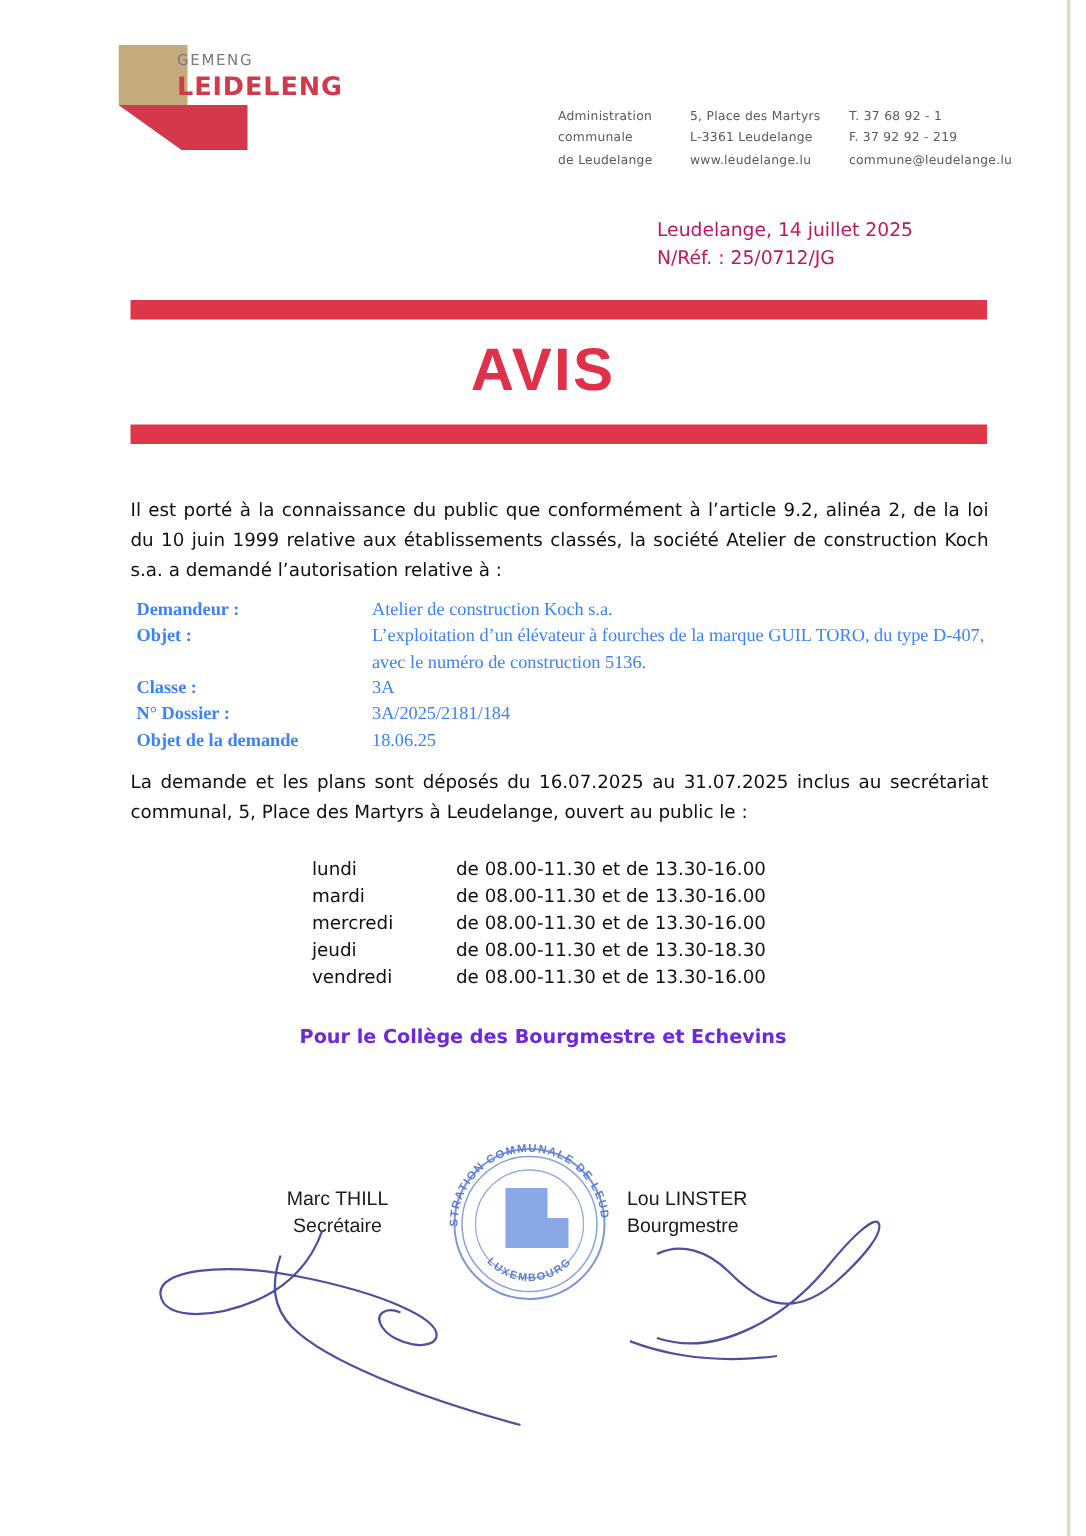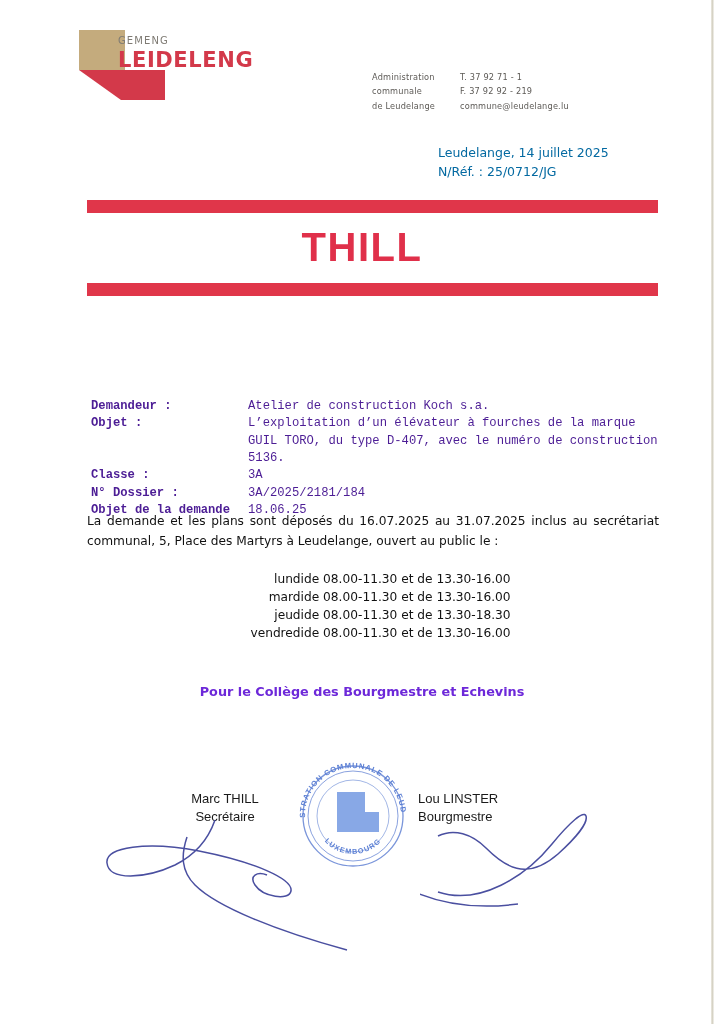--- a/index.html
+++ b/index.html
@@ -67,21 +67,21 @@
   }
   .logo-gemeng {
     font-family: "DejaVu Sans", sans-serif;
     font-size: 10px;
     letter-spacing: 1.1px;
     color: #7e7a73;
     font-weight: 500;
   }
   .logo-leideleng {
     font-family: "DejaVu Sans", sans-serif;
-    font-size: 21px;
+    font-size: 17px;
     letter-spacing: 0.6px;
     color: #d3394a;
     font-weight: bold;
     margin-top: 4px;
   }
 
   .addr-block {
     position: absolute;
     top: 70px;
     left: 372px;
@@ -98,21 +98,21 @@
   .addr-col-2 { width: 106px; }
   .addr-col-3 { width: 130px; }
 
   
   .date-ref {
     position: absolute;
     left: 438px;
     top: 143px;
     font-family: "DejaVu Sans", sans-serif;
     font-size: 12.5px;
-    color: #0369a1;
+    color: #be185d;
     line-height: 1.55;
   }
 
   
   .bar {
     position: absolute;
     left: 87px;
     width: 571px;
     height: 13px;
     background: #e0364a;
@@ -146,23 +146,23 @@
   }
   .para-1 { top: 331px; }
   .para-2 { top: 512px; }
 
   
   .details {
     position: absolute;
     left: 91px;
     top: 398px;
     width: 575px;
-    font-family: Liberation Mono, monospace;
+    font-family: Liberation Serif, serif;
     font-size: 12.2px;
-    color: #4c1d95;
+    color: #3b82f6;
   }
   .details table {
     border-collapse: collapse;
     width: 100%;
   }
   .details td {
     padding: 0;
     vertical-align: top;
     line-height: 1.42;
   }
@@ -175,21 +175,21 @@
 
   
   .hours {
     position: absolute;
     left: 208px;
     top: 570px;
     font-family: "DejaVu Sans", sans-serif;
     font-size: 12.2px;
     color: #111111;
   }
-  .hours table { border-collapse: collapse; text-align: right; }
+  .hours table { border-collapse: collapse; }
   .hours td {
     padding: 0;
     line-height: 1.48;
     white-space: nowrap;
   }
   .hr-day { width: 96px; }
 
   
   .closing {
     position: absolute;
@@ -272,37 +272,43 @@
       <div class="logo-gemeng">GEMENG</div>
       <div class="logo-leideleng">LEIDELENG</div>
     </div>
 
     <div class="addr-block">
       <div class="addr-col addr-col-1">
         <div>Administration</div>
         <div>communale</div>
         <div>de Leudelange</div>
       </div>
+      <div class="addr-col addr-col-2">
+        <div>5, Place des Martyrs</div>
+        <div>L-3361  Leudelange</div>
+        <div>www.leudelange.lu</div>
+      </div>
       <div class="addr-col addr-col-3">
-        <div>T. 37 92 71 - 1</div>
+        <div>T. 37 68 92 - 1</div>
         <div>F. 37 92 92 - 219</div>
         <div>commune@leudelange.lu</div>
       </div>
     </div>
   </div>
 
   <div class="date-ref">
     <div>Leudelange, 14 juillet 2025</div>
     <div>N/Réf. : 25/0712/JG</div>
   </div>
 
   <div class="bar bar-top"></div>
-  <div class="avis">THILL</div>
+  <div class="avis">AVIS</div>
   <div class="bar bar-bottom"></div>
 
+  <div class="body-text para-1">Il est porté à la connaissance du public que conformément à l’article 9.2, alinéa 2, de la loi du 10 juin 1999 relative aux établissements classés, la société Atelier de construction Koch s.a. a demandé l’autorisation relative à :</div>
 
   <div class="details">
     <table>
       <tbody>
         <tr>
           <td class="det-label">Demandeur :</td>
           <td class="det-value">Atelier de construction Koch s.a.</td>
         </tr>
         <tr>
           <td class="det-label">Objet :</td>
@@ -328,20 +334,24 @@
 
   <div class="hours">
     <table>
       <tbody>
         <tr>
           <td class="hr-day">lundi</td>
           <td class="hr-time">de 08.00-11.30 et de 13.30-16.00</td>
         </tr>
         <tr>
           <td class="hr-day">mardi</td>
+          <td class="hr-time">de 08.00-11.30 et de 13.30-16.00</td>
+        </tr>
+        <tr>
+          <td class="hr-day">mercredi</td>
           <td class="hr-time">de 08.00-11.30 et de 13.30-16.00</td>
         </tr>
         <tr>
           <td class="hr-day">jeudi</td>
           <td class="hr-time">de 08.00-11.30 et de 13.30-18.30</td>
         </tr>
         <tr>
           <td class="hr-day">vendredi</td>
           <td class="hr-time">de 08.00-11.30 et de 13.30-16.00</td>
         </tr>

